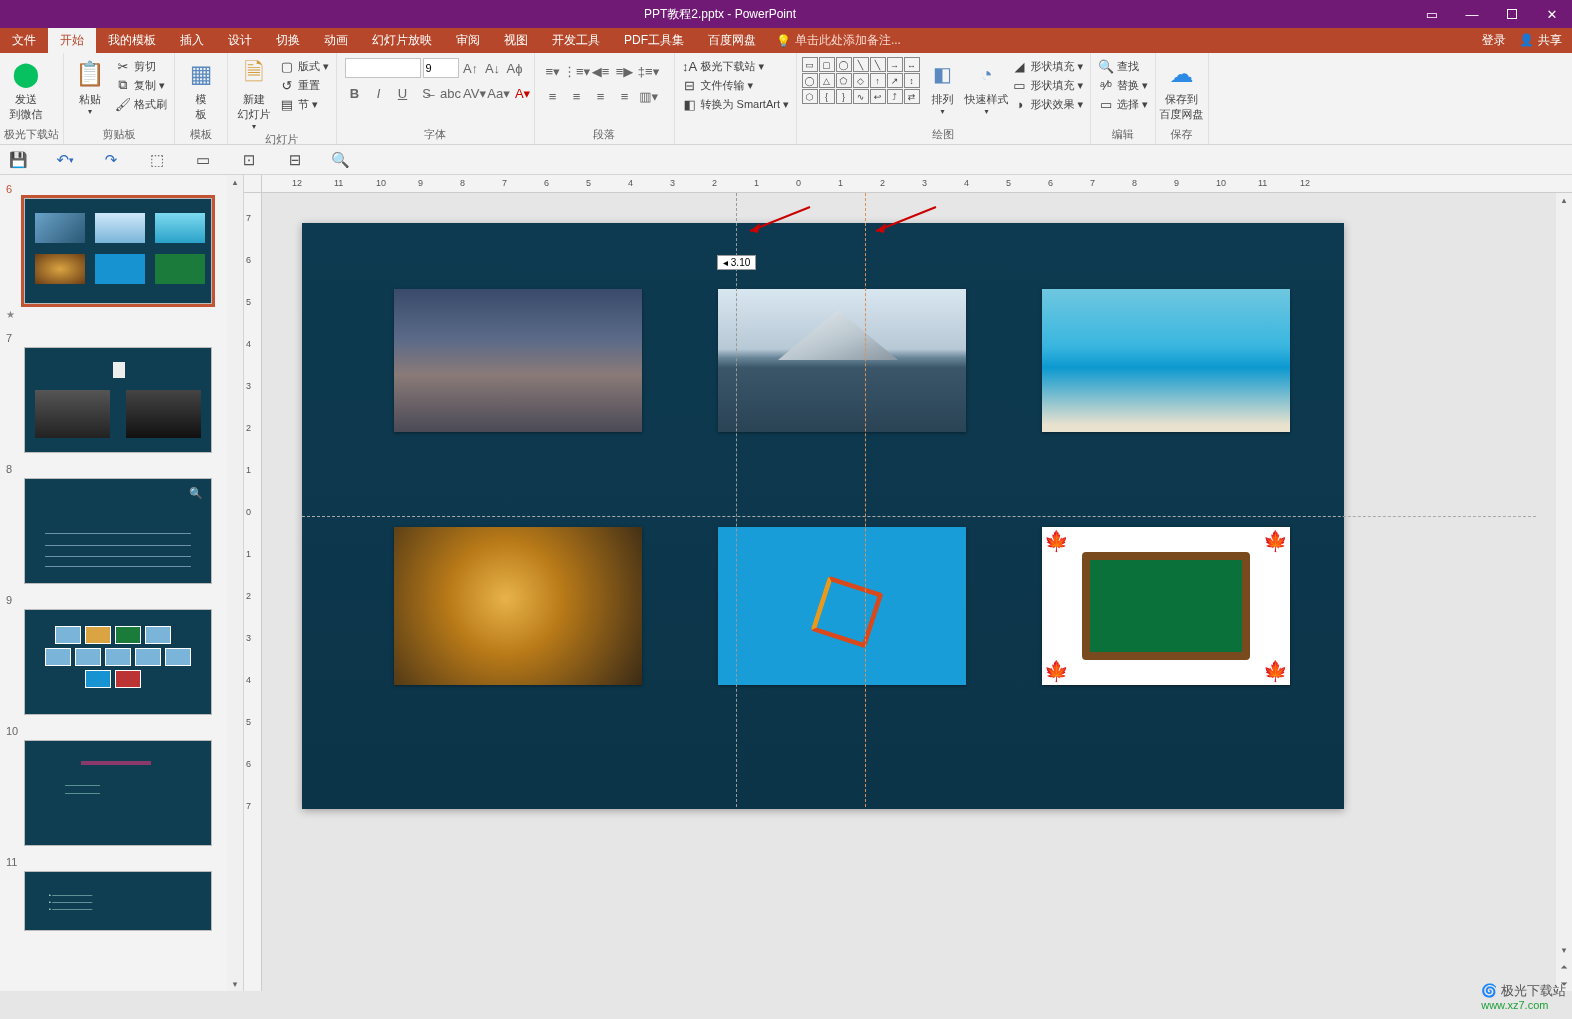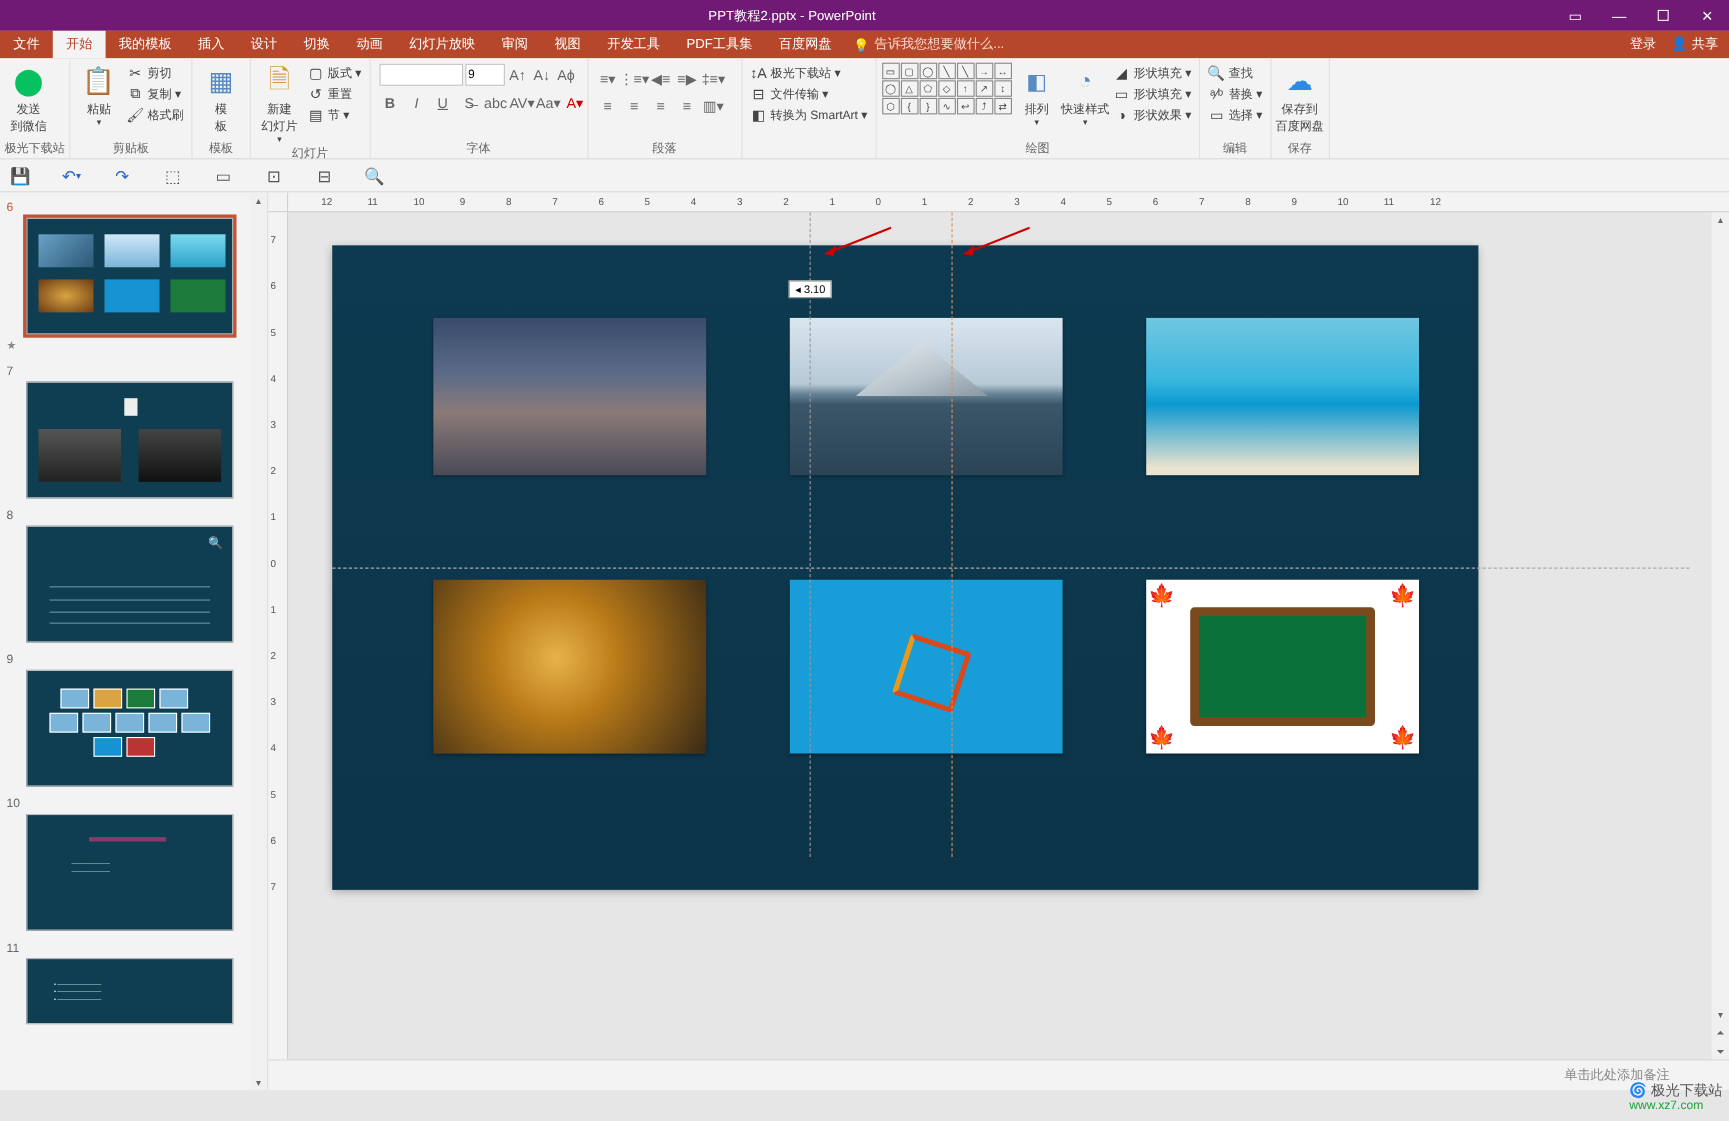--- a/index.html
+++ b/index.html
@@ -69,21 +69,21 @@
 .thumb8 .tbl::before, .thumb8 .tbl::after { content: ''; position: absolute; left: 0; right: 0; height: 1px; background: #6a93a8; }
 .thumb8 .tbl::before { top: 11px; } .thumb8 .tbl::after { top: 22px; }
 .thumb8 .mag { position: absolute; right: 8px; top: 8px; color: #cfe; font-size: 11px; }
 .thumb9 .cluster { position: absolute; inset: 10px; }
 .thumb9 .cluster div { position: absolute; width: 26px; height: 18px; background: #7ab5d9; border: 1px solid #fff; }
 .thumb10 .bar { position: absolute; left: 56px; top: 20px; width: 70px; height: 4px; background: #8a3a6a; }
 .thumb10 .txt { position: absolute; left: 40px; top: 40px; right: 40px; font-size: 5px; color: #bfd; line-height: 8px; }
 .thumb11 .lines { position: absolute; left: 24px; top: 20px; right: 20px; font-size: 5px; color: #cfe; line-height: 7px; }
 
 
-.editarea { flex: 1; background: #e6e6e6; position: relative; display: flex; flex-direction: column; text-align: right; }
+.editarea { flex: 1; background: #e6e6e6; position: relative; display: flex; flex-direction: column; }
 .ruler-h { height: 18px; background: #f3f3f3; border-bottom: 1px solid #ccc; position: relative; font-size: 9px; color: #555; }
 .ruler-h .ticks { position: absolute; inset: 0; }
 .tick { position: absolute; top: 3px; font-size: 9px; }
 .ruler-v { width: 18px; background: #f3f3f3; border-right: 1px solid #ccc; position: relative; font-size: 9px; color: #555; }
 .tickv { position: absolute; left: 2px; font-size: 9px; }
 .canvaswrap { flex: 1; display: flex; position: relative; }
 .canvasinner { flex: 1; position: relative; overflow: hidden; }
 .slide { position: absolute; left: 40px; top: 30px; width: 1042px; height: 586px; background: linear-gradient(180deg,#0d3a50 0%,#0c3448 100%); box-shadow: 0 2px 8px rgba(0,0,0,0.3); }
 .pic { position: absolute; width: 248px; height: 143px; box-shadow: 0 1px 3px rgba(0,0,0,0.4); }
 .pic1 { left: 92px; top: 66px; background: linear-gradient(180deg,#3a4a6a 0%,#5a6a88 35%,#8a7a78 60%,#4a4a56 100%); }
@@ -142,21 +142,21 @@
   <div class="tab">切换</div>
   <div class="tab">动画</div>
   <div class="tab">幻灯片放映</div>
   <div class="tab">审阅</div>
   <div class="tab">视图</div>
   <div class="tab">开发工具</div>
   <div class="tab">PDF工具集</div>
   <div class="tab">百度网盘</div>
   <div class="tell">
     <span class="bulb">💡</span>
-    <span>告诉我您想要做什么...</span>
+    <span>单击此处添加备注...</span>
   </div>
   <div class="right">
     <span>登录</span>
     <span>👤 <span>共享</span></span>
   </div>
 </div>
 
 <div class="ribbon">
   <div class="rgroup">
     <div class="body">
@@ -516,22 +516,19 @@
             </svg>
         </div>
       </div>
       <div class="vscroll">
         <div class="arr" style="top:0">▴</div>
         <div class="arr" style="bottom:34px">▾</div>
         <div class="arr" style="bottom:17px">⏶</div>
         <div class="arr" style="bottom:0">⏷</div>
       </div>
     </div>
-    <div class="notes">
-      <span>单击此处添加备注</span>
-    </div>
   </div>
 </div>
 
 <div class="watermark">
   <div class="wm-main"><span style="color:#1b8ad0">🌀</span> <span>极光下载站</span></div>
   <div class="wm-url">www.xz7.com</div>
 </div>
 
 </body></html>

